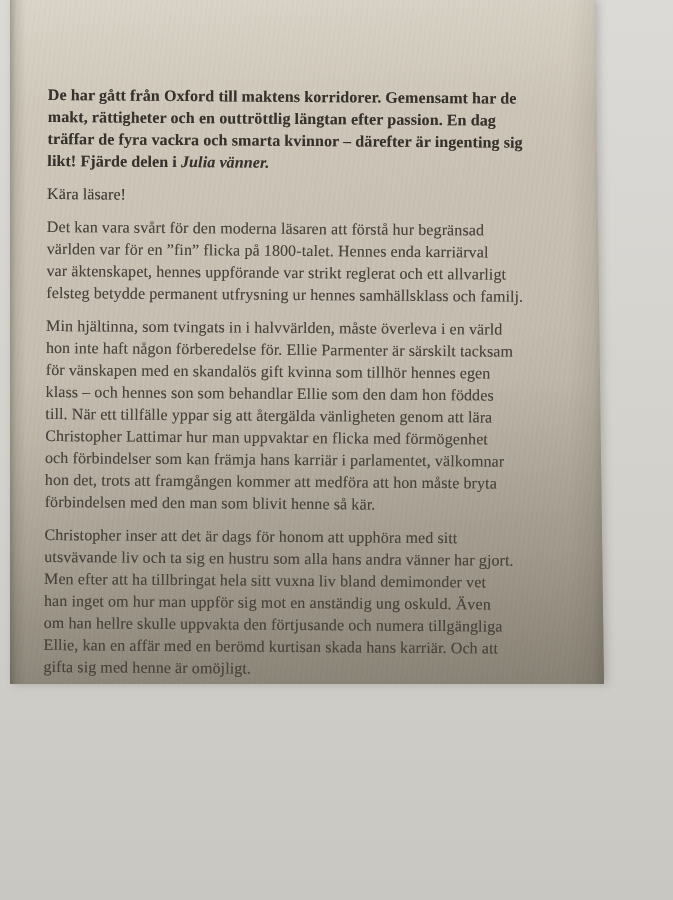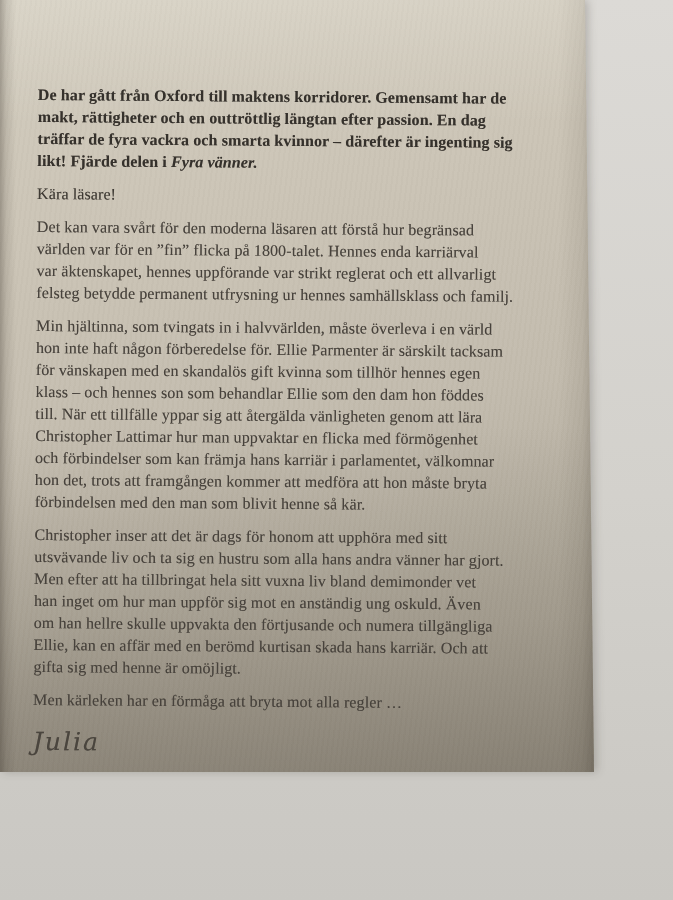--- a/index.html
+++ b/index.html
@@ -10,21 +10,21 @@
   *{box-sizing:border-box;}
   html,body{margin:0;padding:0;}
   body{
     width:673px;height:900px;overflow:hidden;position:relative;
     font-family:"Liberation Serif","DejaVu Serif",serif;
     background:linear-gradient(180deg,var(--backdrop-top),var(--backdrop-bottom));
   }
   .backdrop{position:absolute;inset:0;background:linear-gradient(180deg,var(--backdrop-top) 0%,#d3d1cc 55%,var(--backdrop-bottom) 100%);}
   .page-wrap{position:absolute;inset:0;filter:drop-shadow(3px 0 4px rgba(40,36,30,.22));}
   .page{
-    position:absolute;left:0;top:0;width:594px;height:772px;
+    position:absolute;left:10px;top:0;width:594px;height:684px;
     clip-path:polygon(0 0,585px 0,594px 100%,0 100%);
     background:linear-gradient(168deg,var(--paper-top) 0%,#cbc4b6 28%,var(--paper-mid) 55%,#b0a99b 78%,var(--paper-bottom) 100%);
   }
   
   .page::before{
     content:"";position:absolute;inset:0;pointer-events:none;
     background:
       linear-gradient(90deg,rgba(55,48,40,.32) 0,rgba(55,48,40,.12) 6px,rgba(55,48,40,0) 16px),
       linear-gradient(180deg,rgba(255,255,248,.16) 0%,rgba(255,255,248,0) 16%,rgba(0,0,0,0) 55%,rgba(62,55,44,.12) 80%,rgba(50,44,36,.26) 100%),
       linear-gradient(to right,rgba(0,0,0,0) 94%,rgba(85,77,64,.10) 98%,rgba(62,55,45,.25) 100%),
@@ -52,21 +52,21 @@
 <body>
 
 <div class="backdrop"></div>
 
 <div class="page-wrap">
   <div class="page">
     <div class="content">
 
       <p class="intro"><span>De har gått från Oxford till maktens korridorer. Gemensamt har de
 makt, rättigheter och en outtröttlig längtan efter passion. En dag
-träffar de fyra vackra och smarta kvinnor – därefter är ingenting sig</span><span class="line"><span>likt! Fjärde delen i </span><em>Fyra vänner.</em></span></p>
+träffar de fyra vackra och smarta kvinnor – därefter är ingenting sig</span><span class="line"><span>likt! Fjärde delen i </span><em>Julia vänner.</em></span></p>
 
       <p class="greeting">Kära läsare!</p>
 
       <p class="body">Det kan vara svårt för den moderna läsaren att förstå hur begränsad
 världen var för en ”fin” flicka på 1800-talet. Hennes enda karriärval
 var äktenskapet, hennes uppförande var strikt reglerat och ett allvarligt
 felsteg betydde permanent utfrysning ur hennes samhällsklass och familj.</p>
 
       <p class="body">Min hjältinna, som tvingats in i halvvärlden, måste överleva i en värld
 hon inte haft någon förberedelse för. Ellie Parmenter är särskilt tacksam

